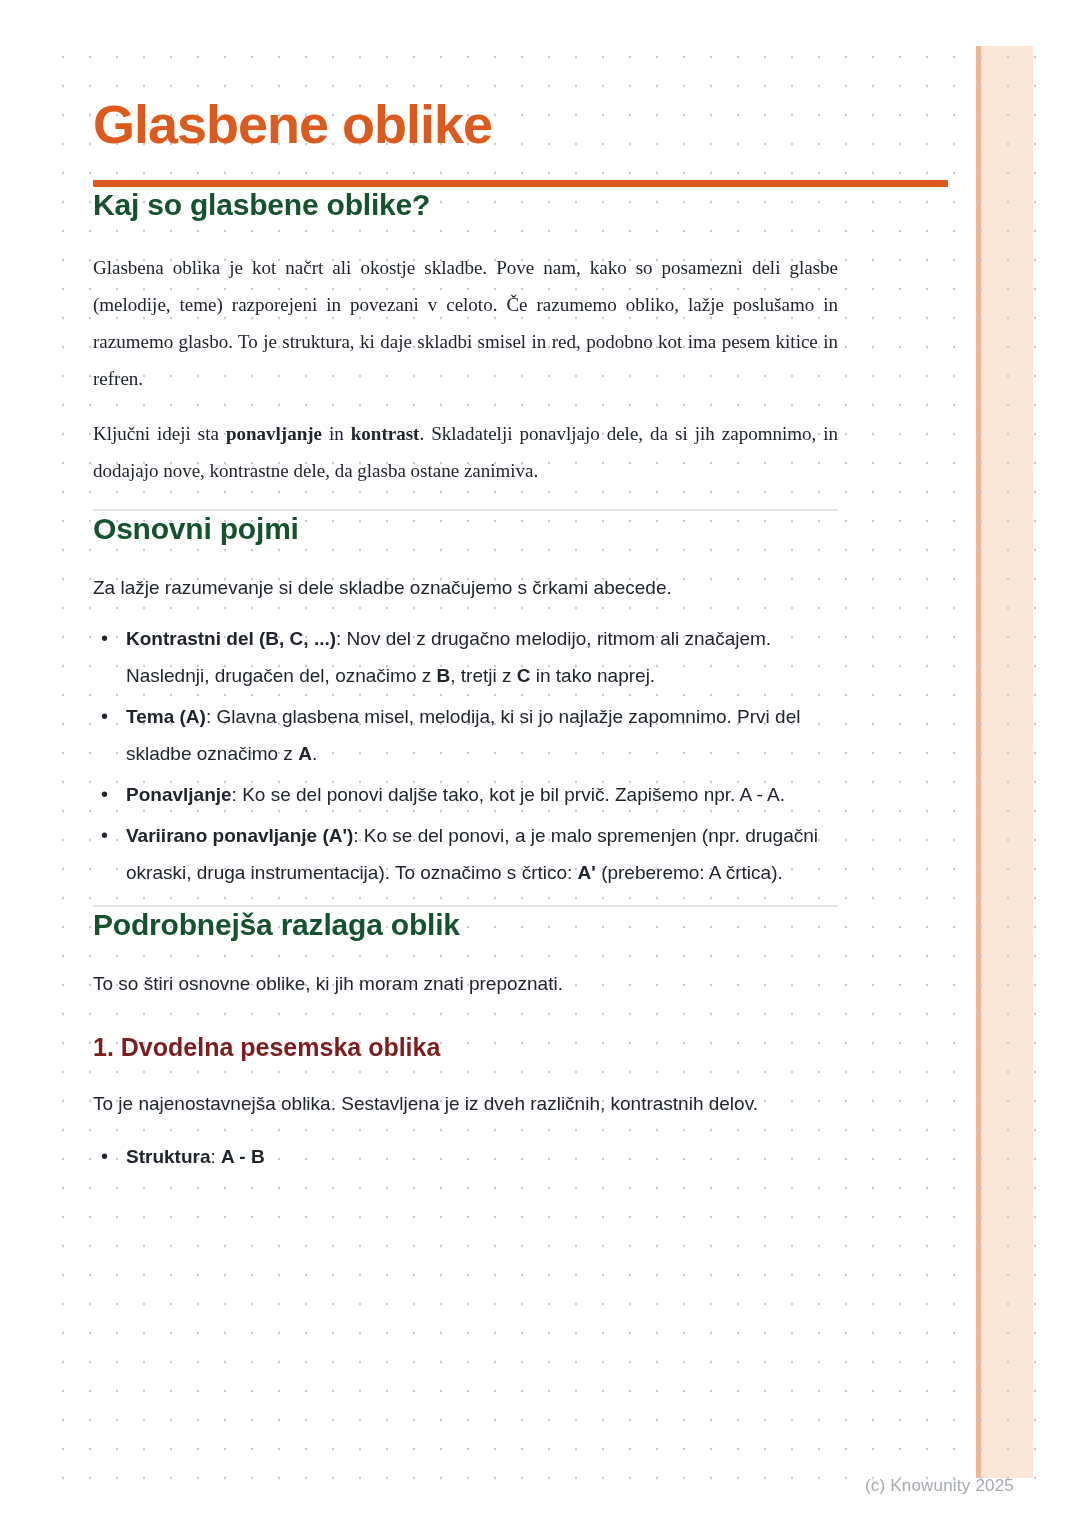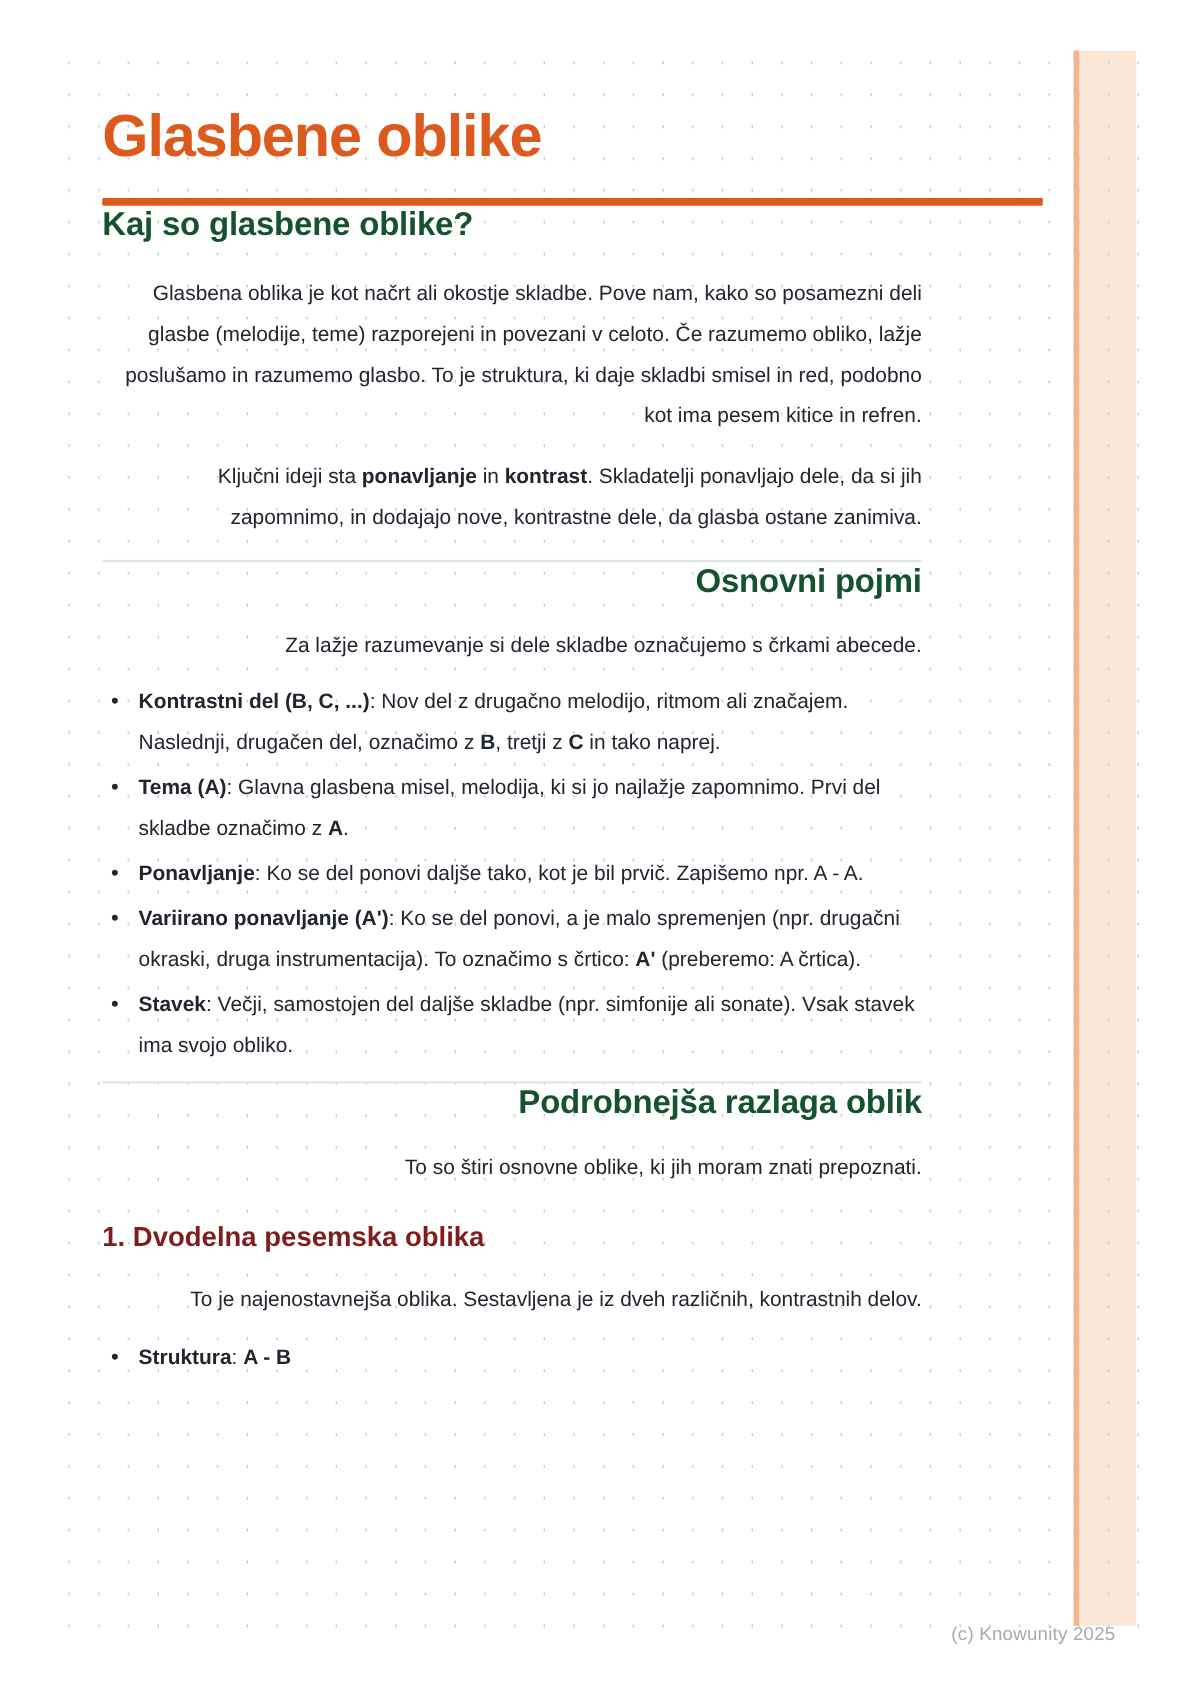--- a/index.html
+++ b/index.html
@@ -53,36 +53,35 @@
     margin-top: 28px;
     border-radius: 1px;
   }
 
   h2.sec {
     font-size: 30px; line-height: 36px;
     font-weight: 700; color: #14532d;
     margin: 0; letter-spacing: -0.2px;
   }
   .mt46 { margin-top: 46px; }
-  .mt38 { margin-top: 38px; text-align: right; }
+  .mt38 { margin-top: 38px; }
 
   h3.subsec {
     font-size: 25px; line-height: 31px;
     font-weight: 700; color: #7f1d1d;
     margin: 30px 0 0 0;
   }
 
   p.body {
     font-size: 19px; line-height: 37px;
     margin: 22px 0 0 0;
-    text-align: right;
   }
   p.p-first { margin-top: 26px; }
   p.p-follow { margin-top: 18px; }
-  .justify { text-align: justify; }
+  .justify { text-align: justify; font-family: Liberation Serif, serif; }
 
   hr.divider {
     border: none; height: 2px;
     background: #E1E3E7;
     margin: 20px 0 0 0;
   }
   hr.divider.tight { margin-top: 14px; }
 
   ul.terms {
     list-style: none;
@@ -130,21 +129,20 @@
 
   <hr class="divider">
 
   <h2 class="sec mt38">Osnovni pojmi</h2>
   <p class="body">Za lažje razumevanje si dele skladbe označujemo s črkami abecede.</p>
   <ul class="terms">
     <li><b>Kontrastni del (B, C, ...)</b><span>: Nov del z drugačno melodijo, ritmom ali značajem. Naslednji, drugačen del, označimo z </span><b>B</b><span>, tretji z </span><b>C</b><span> in tako naprej.</span></li>
     <li><b>Tema (A)</b><span>: Glavna glasbena misel, melodija, ki si jo najlažje zapomnimo. Prvi del skladbe označimo z </span><b>A</b><span>.</span></li>
     <li><b>Ponavljanje</b><span>: Ko se del ponovi daljše tako, kot je bil prvič. Zapišemo npr. A - A.</span></li>
     <li><b>Variirano ponavljanje (A')</b><span>: Ko se del ponovi, a je malo spremenjen (npr. drugačni okraski, druga instrumentacija). To označimo s črtico: </span><b>A'</b><span> (preberemo: A črtica).</span></li>
-    <li><b>Stavek</b><span>: Večji, samostojen del daljše skladbe (npr. simfonije ali sonate). Vsak stavek ima svojo obliko.</span></li>
   </ul>
 
   <hr class="divider tight">
 
   <h2 class="sec mt38">Podrobnejša razlaga oblik</h2>
   <p class="body">To so štiri osnovne oblike, ki jih moram znati prepoznati.</p>
 
   <h3 class="subsec">1. Dvodelna pesemska oblika</h3>
   <p class="body">To je najenostavnejša oblika. Sestavljena je iz dveh različnih, kontrastnih delov.</p>
   <ul class="terms single">

